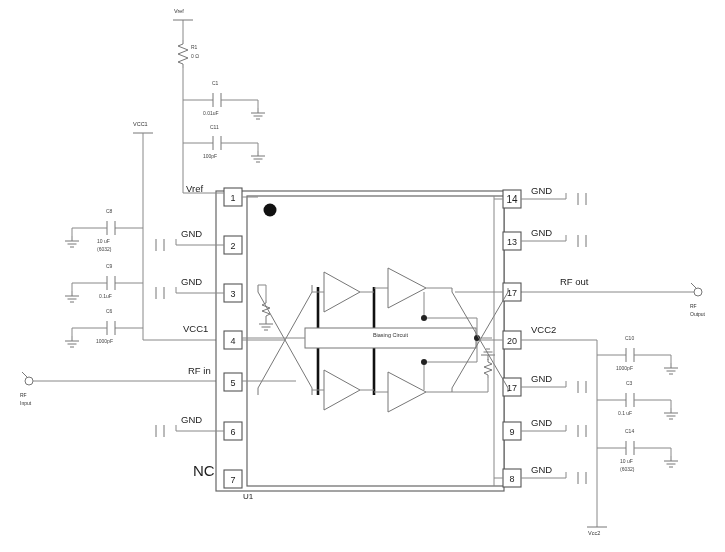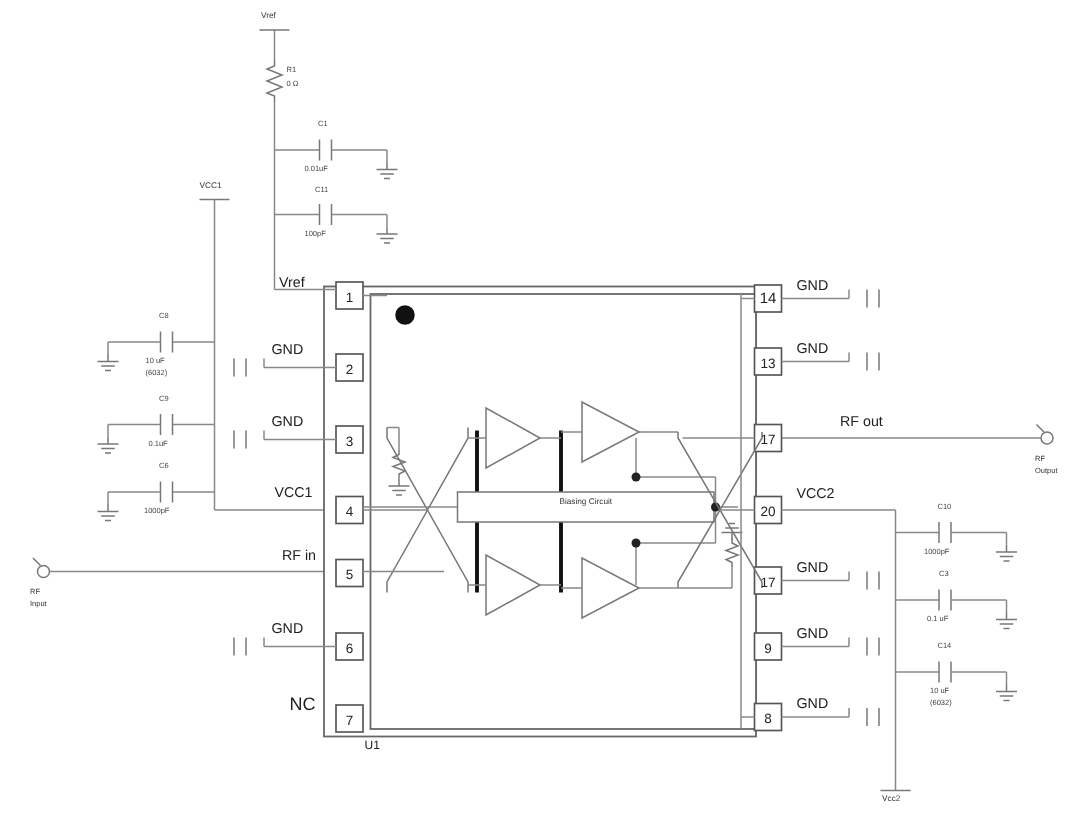--- a/index.html
+++ b/index.html
@@ -398,21 +398,21 @@
 <div style="position:absolute; left:224px; top:374px; width:18px; height:18px; line-height:18px; text-align:center; font-size:9px; color:#222;">5</div>
 <div style="position:absolute; left:224px; top:423px; width:18px; height:18px; line-height:18px; text-align:center; font-size:9px; color:#222;">6</div>
 <div style="position:absolute; left:224px; top:471px; width:18px; height:18px; line-height:18px; text-align:center; font-size:9px; color:#222;">7</div>
 
 <div style="position:absolute; left:186px; top:183px; font-size:9.5px; color:#222;">Vref</div>
 <div style="position:absolute; left:181px; top:228px; font-size:9.5px; color:#222;">GND</div>
 <div style="position:absolute; left:181px; top:276px; font-size:9.5px; color:#222;">GND</div>
 <div style="position:absolute; left:183px; top:323px; font-size:9.5px; color:#222;">VCC1</div>
 <div style="position:absolute; left:188px; top:365px; font-size:9.5px; color:#222;">RF in</div>
 <div style="position:absolute; left:181px; top:414px; font-size:9.5px; color:#222;">GND</div>
-<div style="position:absolute; left:193px; top:462px; font-size:12px; color:#222;">NC</div>
+<div style="position:absolute; left:193px; top:462px; font-size:15px; color:#222;">NC</div>
 
 <div style="position:absolute; left:503px; top:191px; width:18px; height:18px; line-height:18px; text-align:center; font-size:10px; color:#222;">14</div>
 <div style="position:absolute; left:503px; top:233px; width:18px; height:14px; line-height:18px; text-align:center; font-size:9px; color:#222;">13</div>
 <div style="position:absolute; left:503px; top:284px; width:18px; height:18px; line-height:18px; text-align:center; font-size:9px; color:#222;">17</div>
 <div style="position:absolute; left:503px; top:332px; width:18px; height:18px; line-height:18px; text-align:center; font-size:9px; color:#222;">20</div>
 <div style="position:absolute; left:503px; top:379px; width:18px; height:18px; line-height:18px; text-align:center; font-size:9px; color:#222;">17</div>
 <div style="position:absolute; left:503px; top:423px; width:18px; height:18px; line-height:18px; text-align:center; font-size:9px; color:#222;">9</div>
 <div style="position:absolute; left:503px; top:470px; width:18px; height:18px; line-height:18px; text-align:center; font-size:9px; color:#222;">8</div>
 
 <div style="position:absolute; left:531px; top:185px; font-size:9.5px; color:#222;">GND</div>

